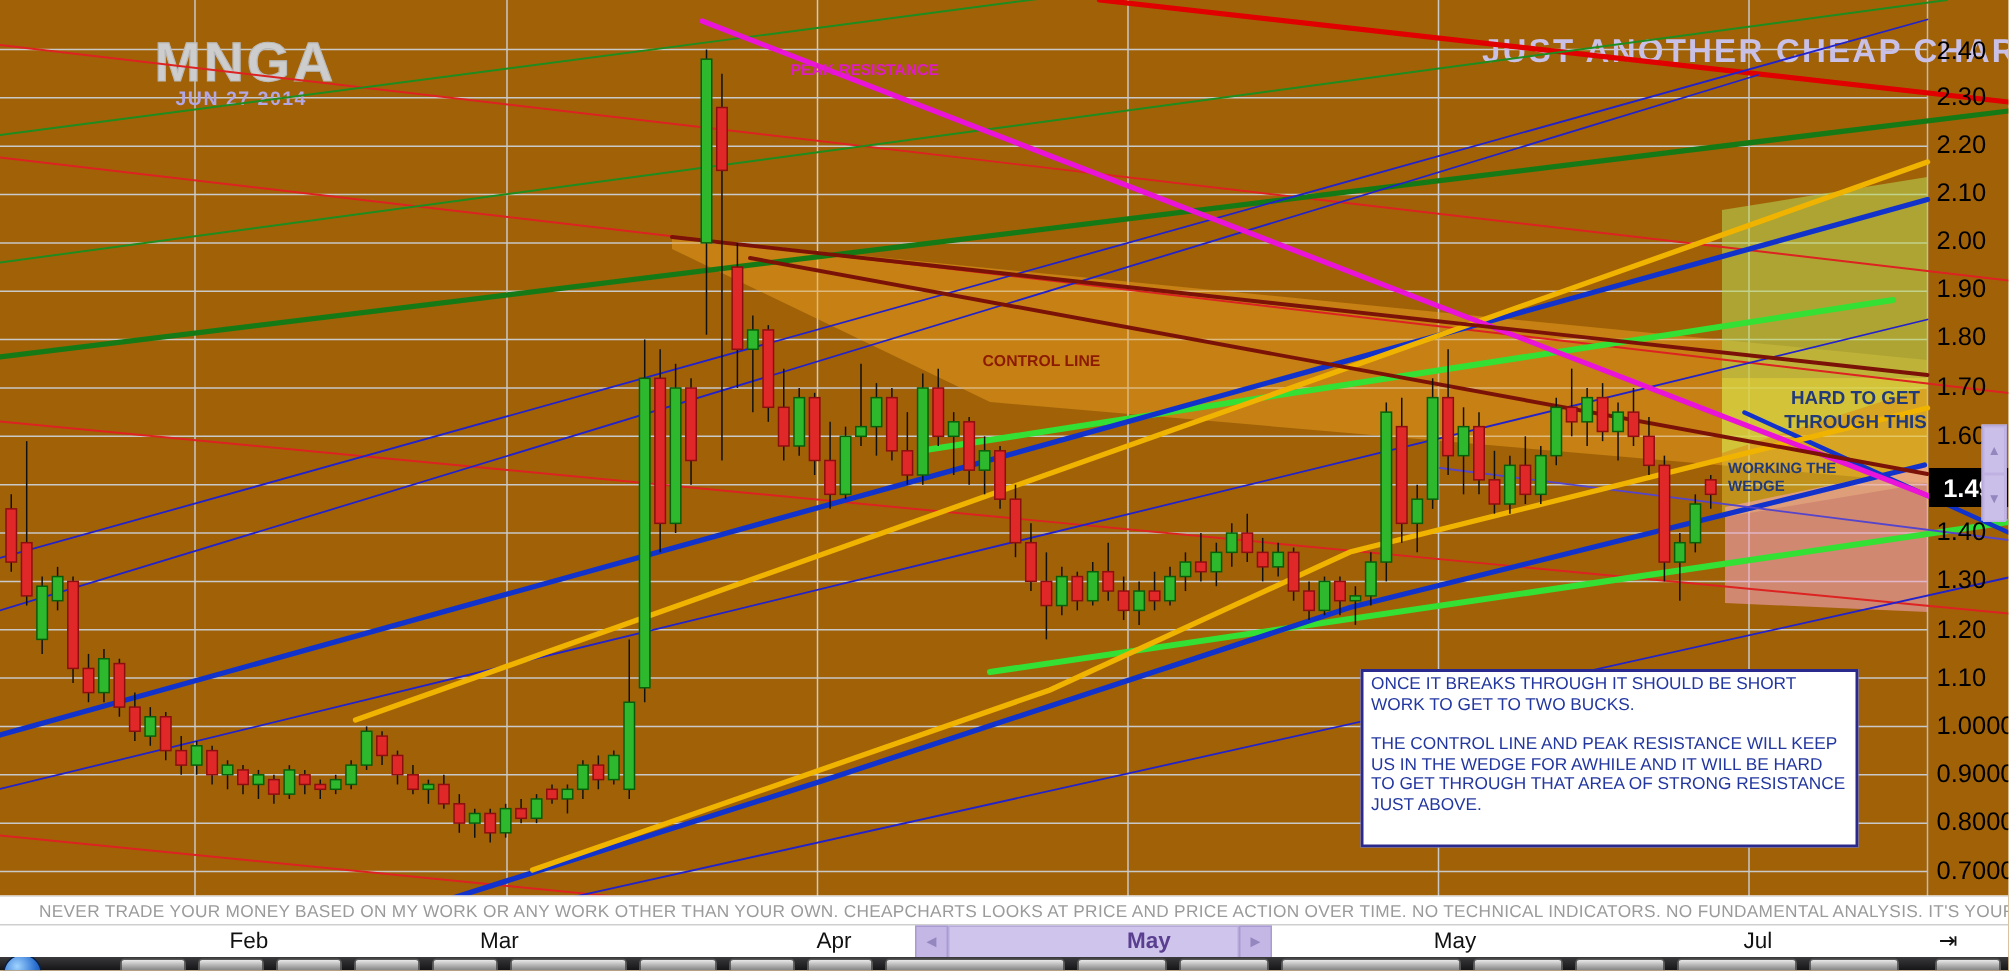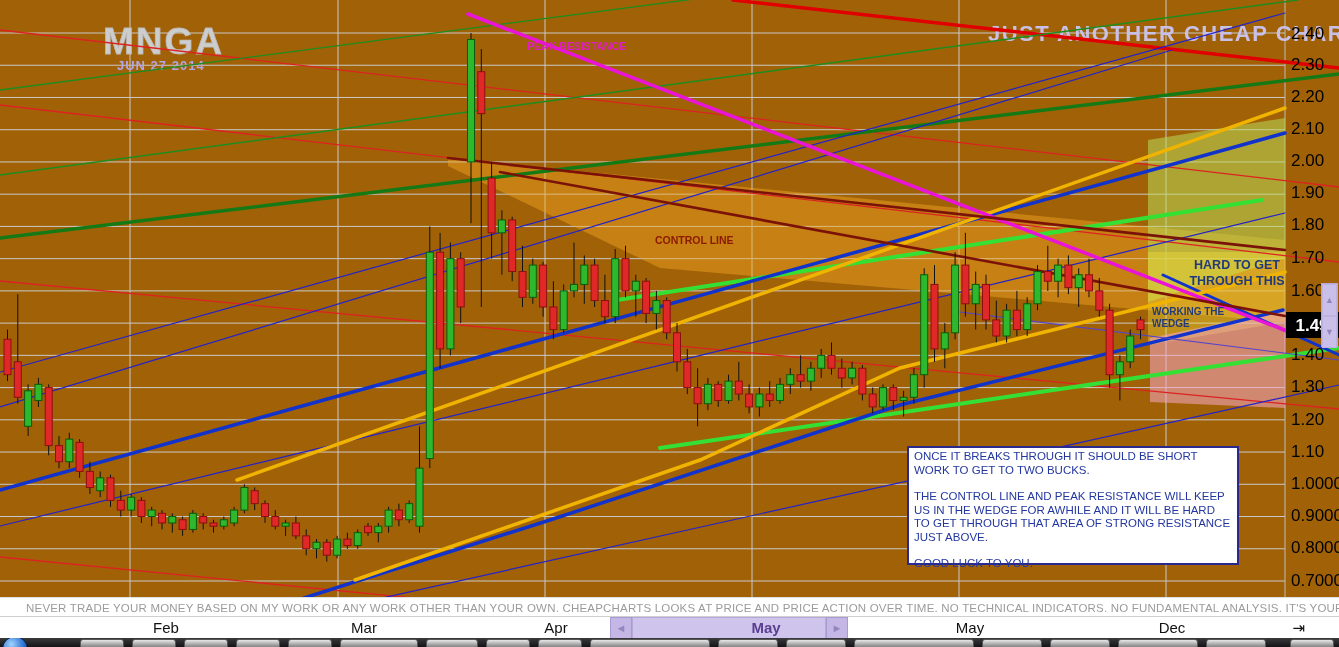--- a/index.html
+++ b/index.html
@@ -367,43 +367,42 @@
       <text x="1312" y="331" font-size="17" fill="#ffffff" text-anchor="middle" font-weight="bold">1.49</text>
     </svg>
 
   <div class="disclaimer-row">
     <span>NEVER TRADE YOUR MONEY BASED ON MY WORK OR ANY WORK OTHER THAN YOUR OWN. CHEAPCHARTS LOOKS AT PRICE AND PRICE ACTION OVER TIME. NO TECHNICAL INDICATORS. NO FUNDAMENTAL ANALYSIS. IT'S YOUR MONEY. PROTECT</span>
   </div>
 
   <div class="months-row">
     <div id="month-labels">
         <span class="month-label" style="left: 166px; text-align: center;">Feb</span>
-        <span class="month-label" style="left: 364px;">Mar</span>
+        <span class="month-label" style="left: 333px;">Mar</span>
         <span class="month-label" style="left: 556px; text-align: right;">Apr</span>
         <span class="month-label hl" style="left: 766px;">May</span>
         <span class="month-label" style="left: 970px;">May</span>
-        <span class="month-label" style="left: 1172px;">Dec</span>
+        <span class="month-label" style="left: 1172px;">Jul</span>
       </div>
     <div class="h-scrollbar">
       <div class="h-arrow">◄</div>
       <div class="h-track"></div>
       <div class="h-arrow">►</div>
     </div>
     <div class="corner-glyph">⇥</div>
   </div>
 
   <div class="v-scrollbar">
     <div class="v-arrow">▲</div>
     <div class="v-arrow">▼</div>
   </div>
 
   <div class="note-box">
     <p>ONCE IT BREAKS THROUGH IT SHOULD BE SHORT WORK TO GET TO TWO BUCKS.</p>
     <p>THE CONTROL LINE AND PEAK RESISTANCE WILL KEEP US IN THE WEDGE FOR AWHILE AND IT WILL BE HARD TO GET THROUGH THAT AREA OF STRONG RESISTANCE JUST ABOVE.</p>
-    <p>GOOD LUCK TO YOU.</p>
   </div>
 
   <div class="taskbar">
     <div class="tb-orb"></div>
     <div id="tb-buttons">
         <div class="tb-btn" style="left: 80px; width: 44px;"></div>
         <div class="tb-btn" style="left: 132px; width: 44px;"></div>
         <div class="tb-btn" style="left: 184px; width: 44px;"></div>
         <div class="tb-btn" style="left: 236px; width: 44px;"></div>
         <div class="tb-btn" style="left: 288px; width: 44px;"></div>

